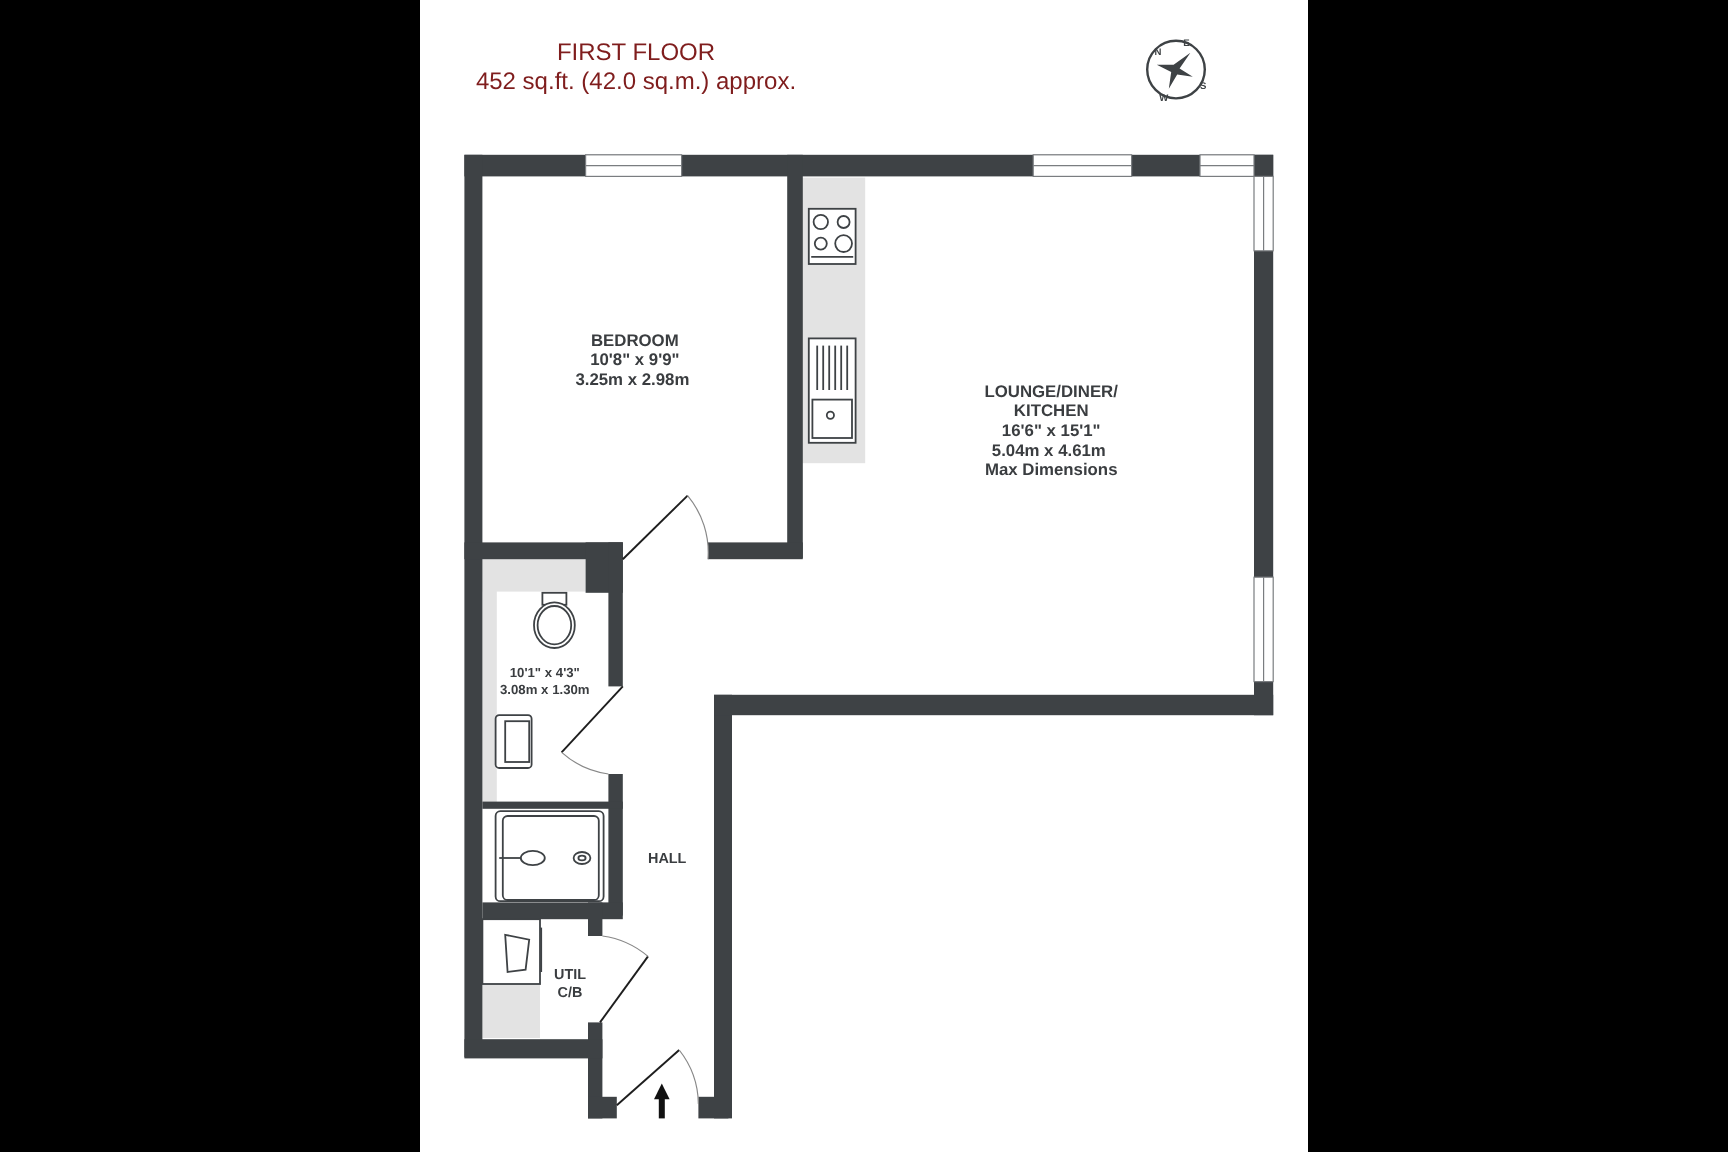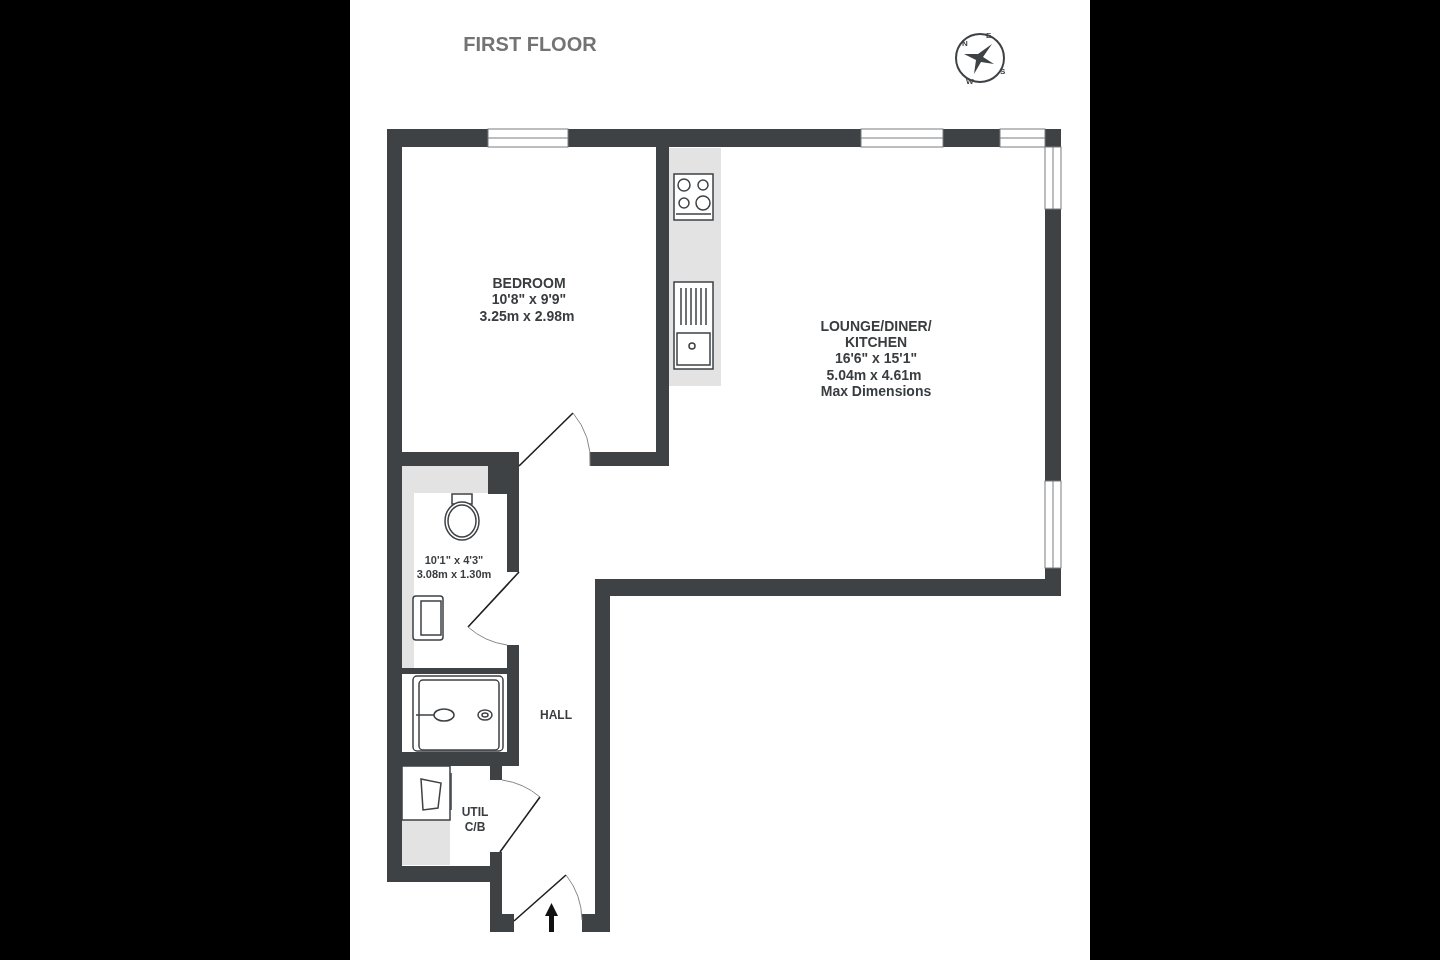--- a/index.html
+++ b/index.html
@@ -1,31 +1,32 @@
 <!DOCTYPE html>
 <html><head>
 <meta charset="utf-8">
 <style>
   html, body { margin:0; padding:0; background:#000; }
   body { width:1440px; height:960px; position:relative; overflow:hidden; }
   .sheet { position:absolute; left:350px; top:0; width:740px; height:960px; background:#fff; }
   .title { position:absolute; left:0; top:32px; width:360px; text-align:center;
-           font-family:"Liberation Sans", sans-serif; color:#737373; font-size:20px; line-height:24px;font-weight:bold; }
+           font-family:"Liberation Sans", sans-serif; color:#7f1d1d; font-size:20px; line-height:24px; }
   .title .l1 { display:block; padding-left:0; }
   .compass { position:absolute; left:600px; top:28px; width:60px; height:60px; }
   svg.plan { position:absolute; left:0; top:0; }
   .lbl { font-family:"Liberation Sans", sans-serif; font-weight:bold; fill:#3a3d40; text-anchor:middle; }
 </style>
 </head>
 <body>
 
 <div class="sheet">
 
   <div class="title">
     <span class="l1">FIRST FLOOR</span>
+    <span class="l1">452 sq.ft. (42.0 sq.m.) approx.</span>
   </div>
 
   <svg class="compass" viewBox="0 0 60 60">
     <circle cx="30" cy="30" r="24" fill="none" stroke="#3e4245" stroke-width="2"></circle>
     <path d="M42 16 L33 29 L44 36 L31 34 L24 46 L26 32 L14 26 L28 26 Z" fill="#3e4245"></path>
     <text x="12" y="18" font-size="8" font-family="Liberation Sans, sans-serif" font-weight="bold" fill="#3e4245">N</text>
     <text x="36" y="10" font-size="8" font-family="Liberation Sans, sans-serif" font-weight="bold" fill="#3e4245">E</text>
     <text x="50" y="46" font-size="8" font-family="Liberation Sans, sans-serif" font-weight="bold" fill="#3e4245">S</text>
     <text x="16" y="56" font-size="8" font-family="Liberation Sans, sans-serif" font-weight="bold" fill="#3e4245">W</text>
   </svg>

